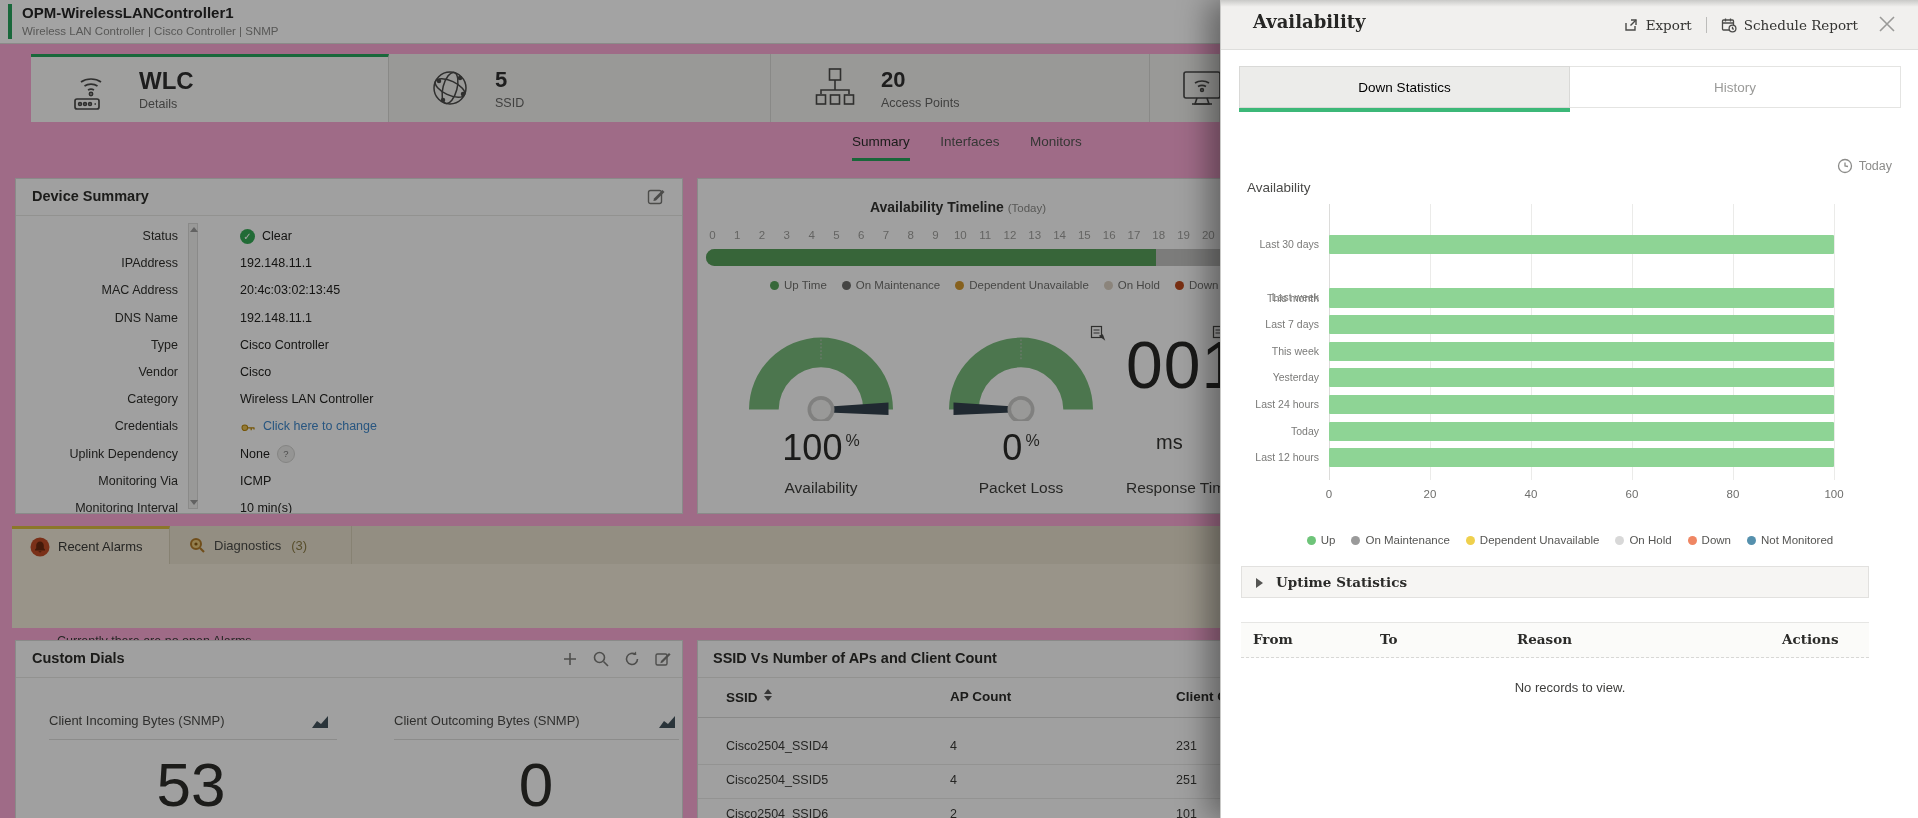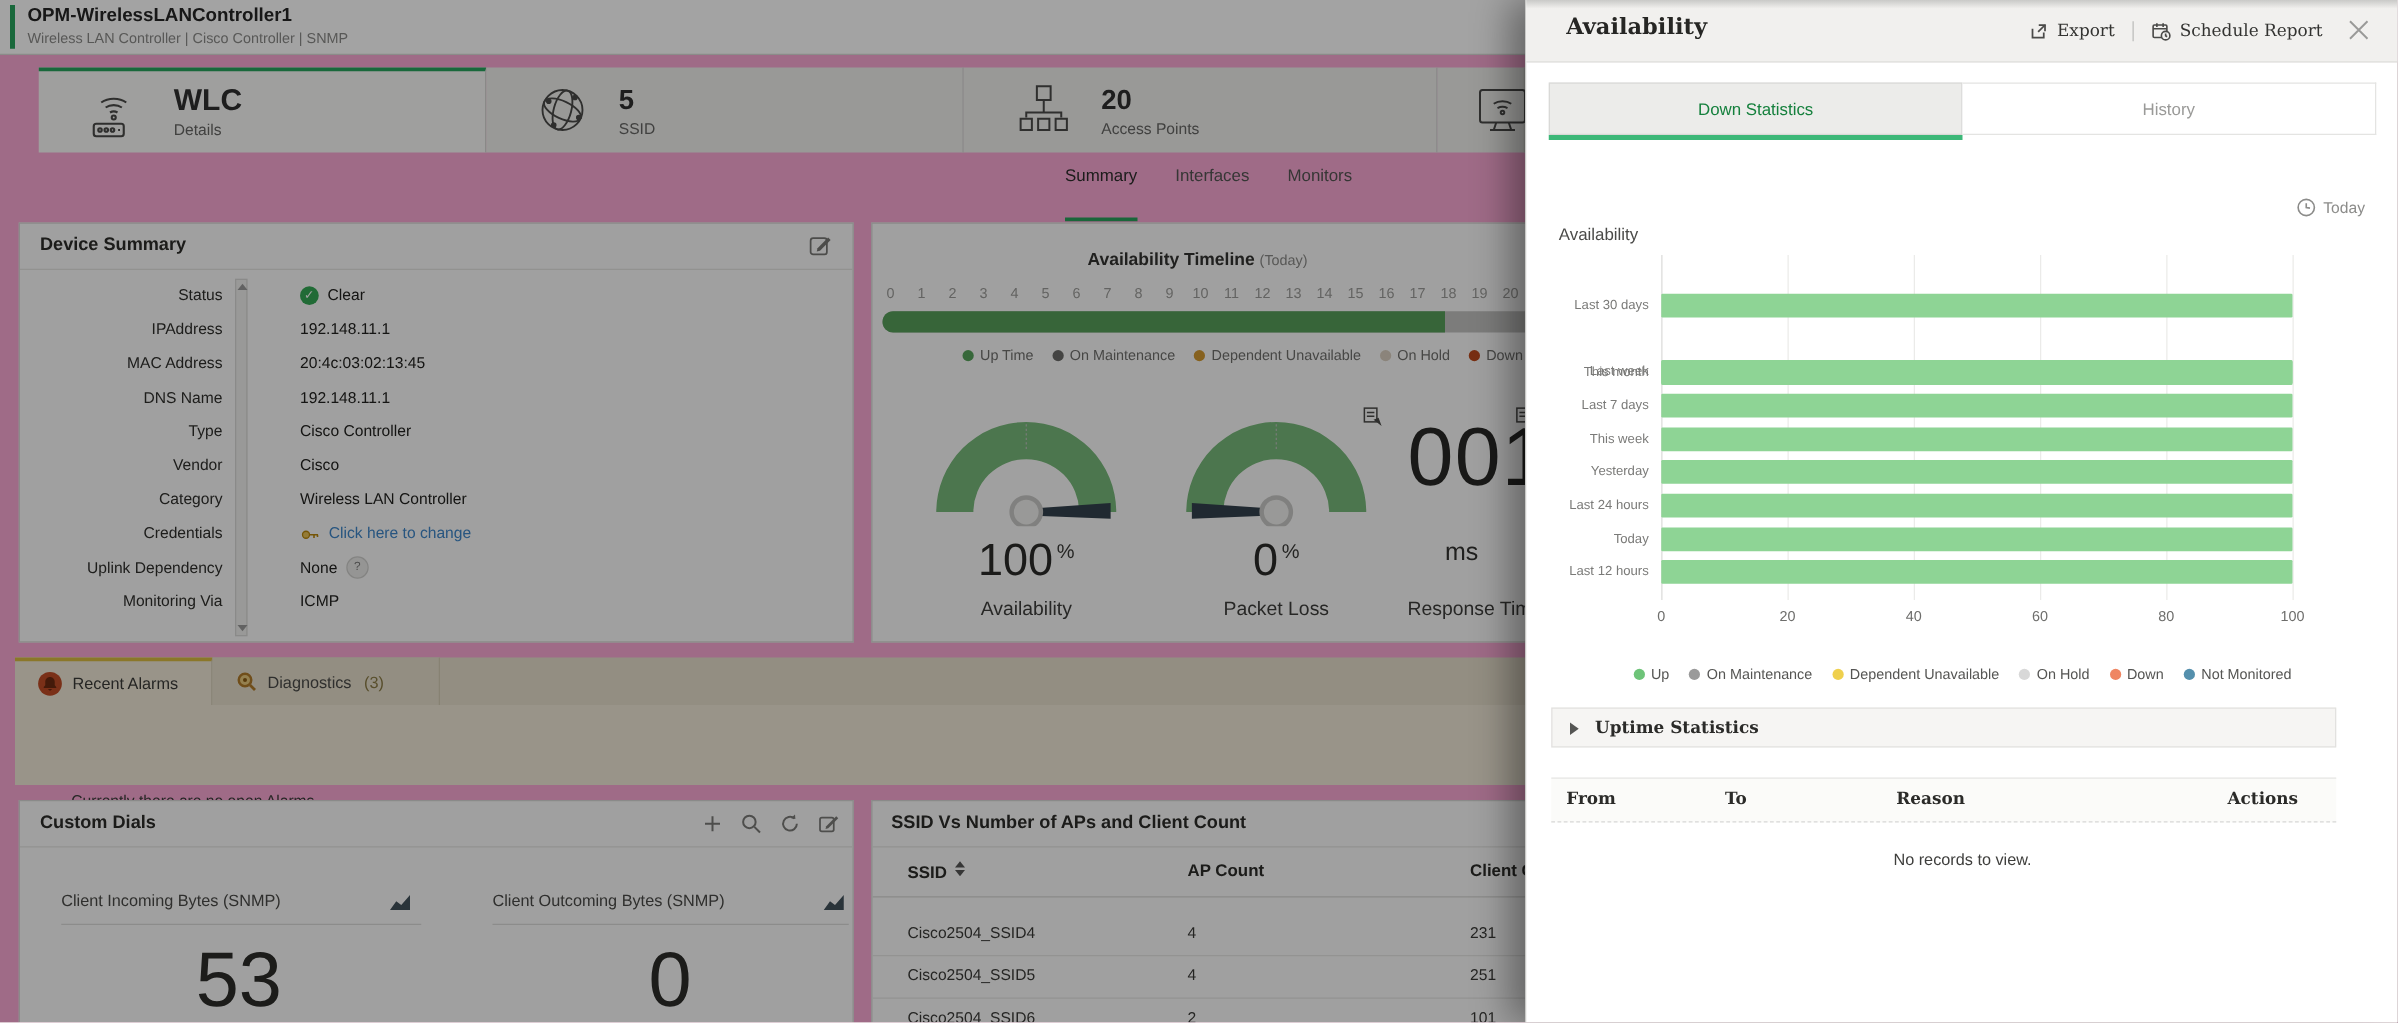--- a/index.html
+++ b/index.html
@@ -17,21 +17,21 @@
   #dev-subtitle{position:absolute;left:22px;top:25px;font-size:11.5px;color:#8a8a88;}
 
   .tab-card{position:absolute;top:54px;height:68px;background:#efefed;border-right:1px solid #d6d6d4;box-sizing:border-box;display:flex;align-items:center;cursor:pointer;}
   .tab-card.active{background:#f9f9f8;border-top:3px solid #28a35d;}
   .tc-icon{margin-left:36px;}
   .tc-text{margin-left:24px;}
   .tc-big{font-size:22px;font-weight:bold;color:#2f2f2f;line-height:26px;}
   .tc-small{font-size:12.5px;color:#666664;margin-top:3px;}
 
   #navtabs{position:absolute;left:852px;top:132px;height:30px;white-space:nowrap;}
-  .navtab{display:inline-block;margin-right:26px;font-size:13.5px;color:#55555 3;padding-bottom:26px;color:#555553;cursor:pointer;}
+  .navtab{display:inline-block;margin-right:26px;font-size:13.5px;color:#55555 3;padding-bottom:9px;color:#555553;cursor:pointer;}
   .navtab.active{color:#2d2d2b;border-bottom:3px solid #2aa05c;}
 
   .panel-card{background:#fbfbfa;border:1px solid #d8d8d6;box-sizing:border-box;overflow:hidden;}
   .pc-head{position:relative;height:36px;border-bottom:1px solid #e4e4e2;}
   .pc-title{position:absolute;left:16px;top:9px;font-size:14.5px;font-weight:bold;color:#2c2c2a;}
 
   
   #dsPanel{position:absolute;left:15px;top:178px;width:668px;height:336px;}
   #ds-rows{position:absolute;left:0;top:44px;width:100%;}
   .ds-row{display:flex;height:27.2px;line-height:27.2px;}
@@ -97,21 +97,21 @@
   
   #panel{position:absolute;left:1220px;top:0;width:698px;height:818px;background:#ffffff;z-index:60;box-shadow:-12px 0 28px rgba(0,0,0,0.38);border-left:1px solid #c9c9c7;box-sizing:border-box;}
   #p-head{position:absolute;left:0;top:0;width:100%;height:49px;background:#f1f0ee;border-bottom:1px solid #dededc;background-image:linear-gradient(#c9c9c7,#f1f0ee 14%);}
   #p-title{position:absolute;left:32px;top:11px;font-family:"DejaVu Serif",serif;font-size:18px;font-weight:bold;color:#262624;}
   #p-actions{position:absolute;right:60px;top:0;height:49px;display:flex;align-items:center;gap:14px;font-family:"DejaVu Serif",serif;font-size:13.5px;color:#333331;}
   .p-act{display:flex;align-items:center;gap:7px;cursor:pointer;}
   .vdiv{width:1px;height:16px;background:#bcbcba;}
   #p-close{position:absolute;right:22px;top:15px;cursor:pointer;}
 
   .ptab{position:absolute;top:66px;height:42px;line-height:42px;text-align:center;font-size:13.5px;box-sizing:border-box;cursor:pointer;}
-  #ptab1{left:18px;width:331px;background:#ececea;border:1px solid #d9d9d7;color:#15803d;}
+  #ptab1{left:18px;width:331px;background:#ececea;border:1px solid #d9d9d7;color:#000000;}
   #ptab2{left:349px;width:331px;background:#fff;border:1px solid #e4e4e2;border-left:none;color:#9a9a98;}
   #ptab-under{position:absolute;left:18px;top:108px;width:331px;height:4px;background:#3cb878;}
 
   #p-today{position:absolute;right:26px;top:158px;display:flex;align-items:center;gap:6px;font-size:12.5px;color:#8c8c8a;cursor:pointer;}
   #p-charttitle{position:absolute;left:26px;top:180px;font-size:13.5px;color:#4a4a48;}
 
   #chart{position:absolute;left:0;top:204px;width:698px;height:300px;}
   .gline{position:absolute;top:0;height:276px;width:1px;background:#ebebe9;}
   .gline.first{background:#dcdcda;}
   .crow{position:absolute;left:0;width:100%;height:27px;}
@@ -269,20 +269,24 @@
           <div class="ds-row">
             <div class="ds-label">Uplink Dependency</div>
             <div class="ds-value">
               <span>None</span>
               <span class="help">?</span>
             </div>
           </div>
           <div class="ds-row">
             <div class="ds-label">Monitoring Via</div>
             <div class="ds-value">ICMP</div>
+          </div>
+          <div class="ds-row">
+            <div class="ds-label">Monitoring Interval</div>
+            <div class="ds-value">10 min(s)</div>
           </div>
         </div>
       <div id="ds-scroll">
         <i class="sc-arrow sc-up"></i>
         <i class="sc-arrow sc-down"></i>
       </div>
     </div>
 
     <div id="gaugePanel" class="panel-card">
       <div id="tl-title">

